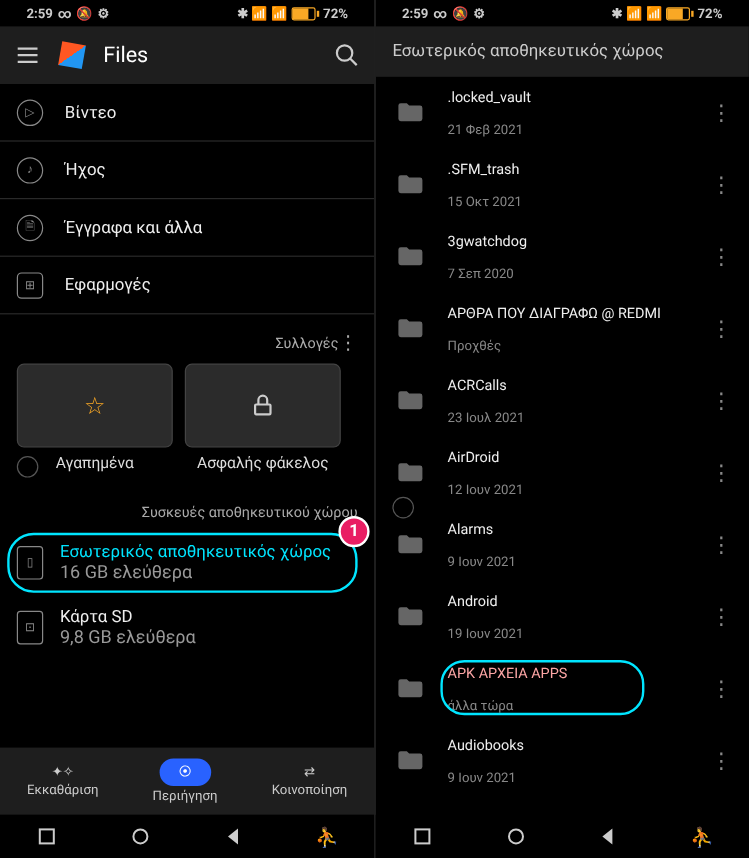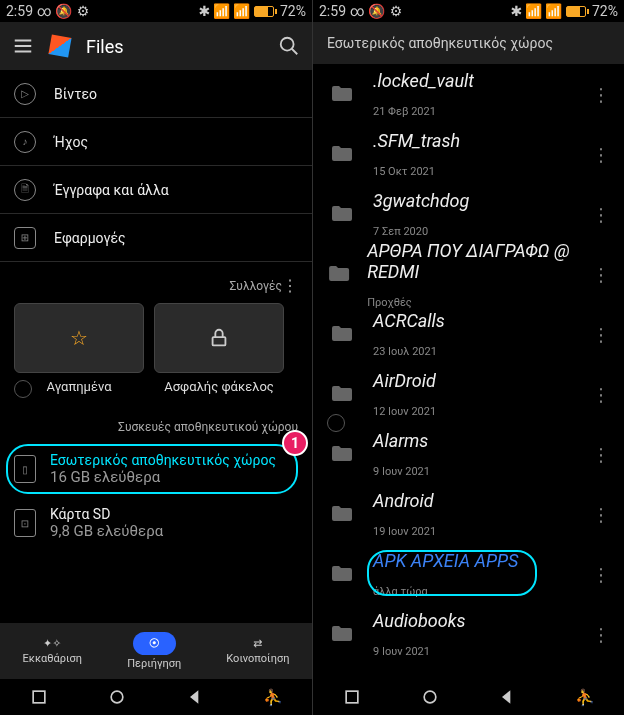--- a/index.html
+++ b/index.html
@@ -1,20 +1,20 @@
 <!DOCTYPE html>
 <html><head>
 <meta charset="utf-8">
 <style>
   * { box-sizing: border-box; margin: 0; padding: 0; }
   body { background: #000; font-family: Roboto, Arial, sans-serif; width: 624px; height: 715px; display: flex; overflow: hidden; }
   .screen { width: 312px; height: 715px; background: #000; color: #fff; display: flex; flex-direction: column; position: relative; }
   .screen + .screen { border-left: 1px solid #333; }
 
-  .status-bar { height: 22px; display: flex; align-items: center; justify-content: space-between; padding: 0 6px; font-size: 14px; color: #ccc; }
+  .status-bar { height: 22px; display: flex; align-items: center; justify-content: space-between; padding: 0 22px; font-size: 11px; color: #ccc; font-weight: bold; }
   .status-left { display: flex; align-items: center; gap: 4px; }
   .status-right { display: flex; align-items: center; gap: 3px; }
   .batt { display: inline-flex; align-items: center; }
   .batt-body { width: 20px; height: 11px; border: 1px solid #f9a825; border-radius: 2px; position: relative; }
   .batt-fill { position: absolute; left: 0; top: 0; bottom: 0; width: 72%; background: #f9a825; }
   .batt-tip { width: 2px; height: 5px; background: #f9a825; margin-left: 1px; }
 
   .app-bar { height: 48px; display: flex; align-items: center; padding: 12px 12px; gap: 16px; background: #1e1e1e; }
   .app-logo { width: 20px; height: 20px; background: linear-gradient(135deg, #ff5722 50%, #2196f3 50%); transform: rotate(10deg); }
   .app-title { font-size: 18px; font-weight: 400; color: #fff; }
@@ -51,24 +51,24 @@
   .nav-pill { display: flex; align-items: center; justify-content: center; }
 
   .sys-nav { height: 36px; display: flex; align-items: center; justify-content: space-around; background: #000; }
   .sys-btn { width: 20px; height: 20px; display: flex; align-items: center; justify-content: center; }
 
   
   .title-bar { height: 42px; display: flex; align-items: center; padding: 0 14px; font-size: 14px; color: #ccc; background: #1e1e1e; }
   .folder-row { display: flex; align-items: center; height: 60px; padding: 0 14px; gap: 16px; position: relative; }
   .folder-ico { width: 30px; height: 24px; }
   .folder-ico svg { width: 100%; height: 100%; fill: #666; }
-  .folder-txt .name { font-size: 18px; color: #eee; font-style: italic; }
+  .folder-txt .name { font-size: 12px; color: #eee; }
   .folder-txt .date { font-size: 11px; color: #888; margin-top: 14px; }
   .folder-row .more { margin-left: auto; color: #888; font-size: 18px; }
-  .folder-row.hl .name { color: #3b82f6; text-align: right; }
+  .folder-row.hl .name { color: #fca5a5; text-align: right; }
   .hl-box2 { border: 2.5px solid #00e5ff; border-radius: 20px; position: absolute; left: 54px; top: 6px; width: 170px; height: 46px; pointer-events: none; }
 
   .circ { width: 18px; height: 18px; border: 1.5px solid #555; border-radius: 50%; position: absolute; }
 </style>
 </head>
 <body>
 
 <div class="screen">
   <div class="status-bar">
     <div class="status-left">

